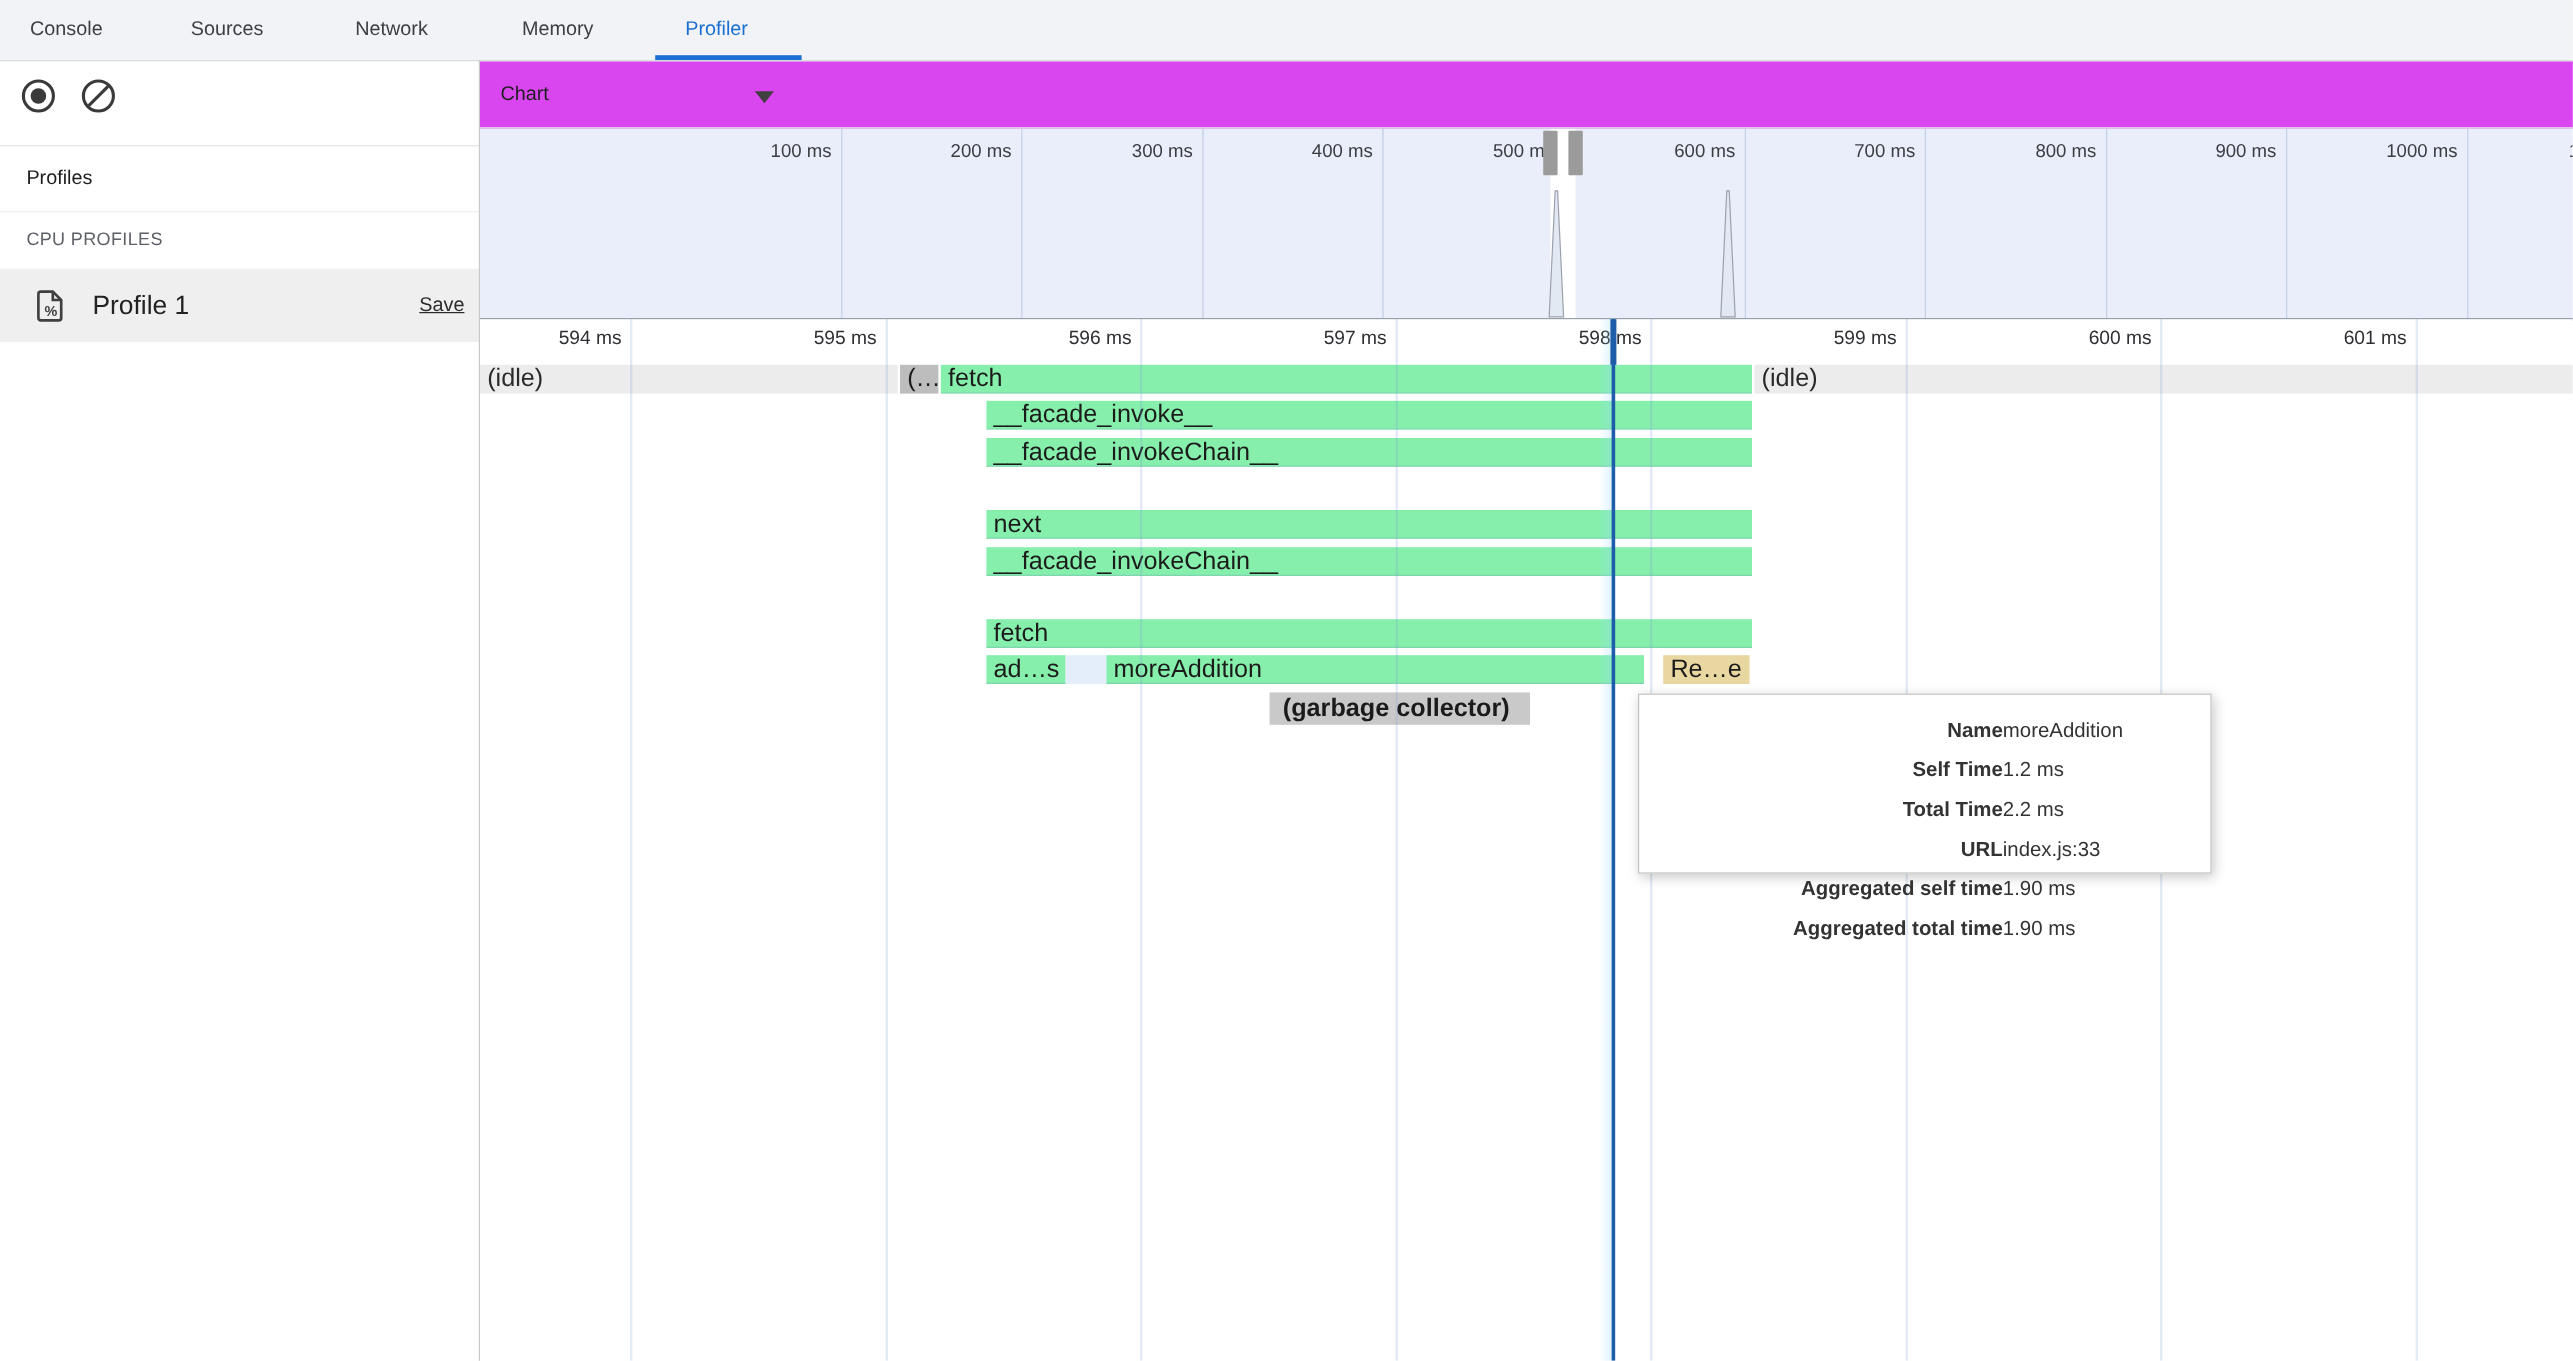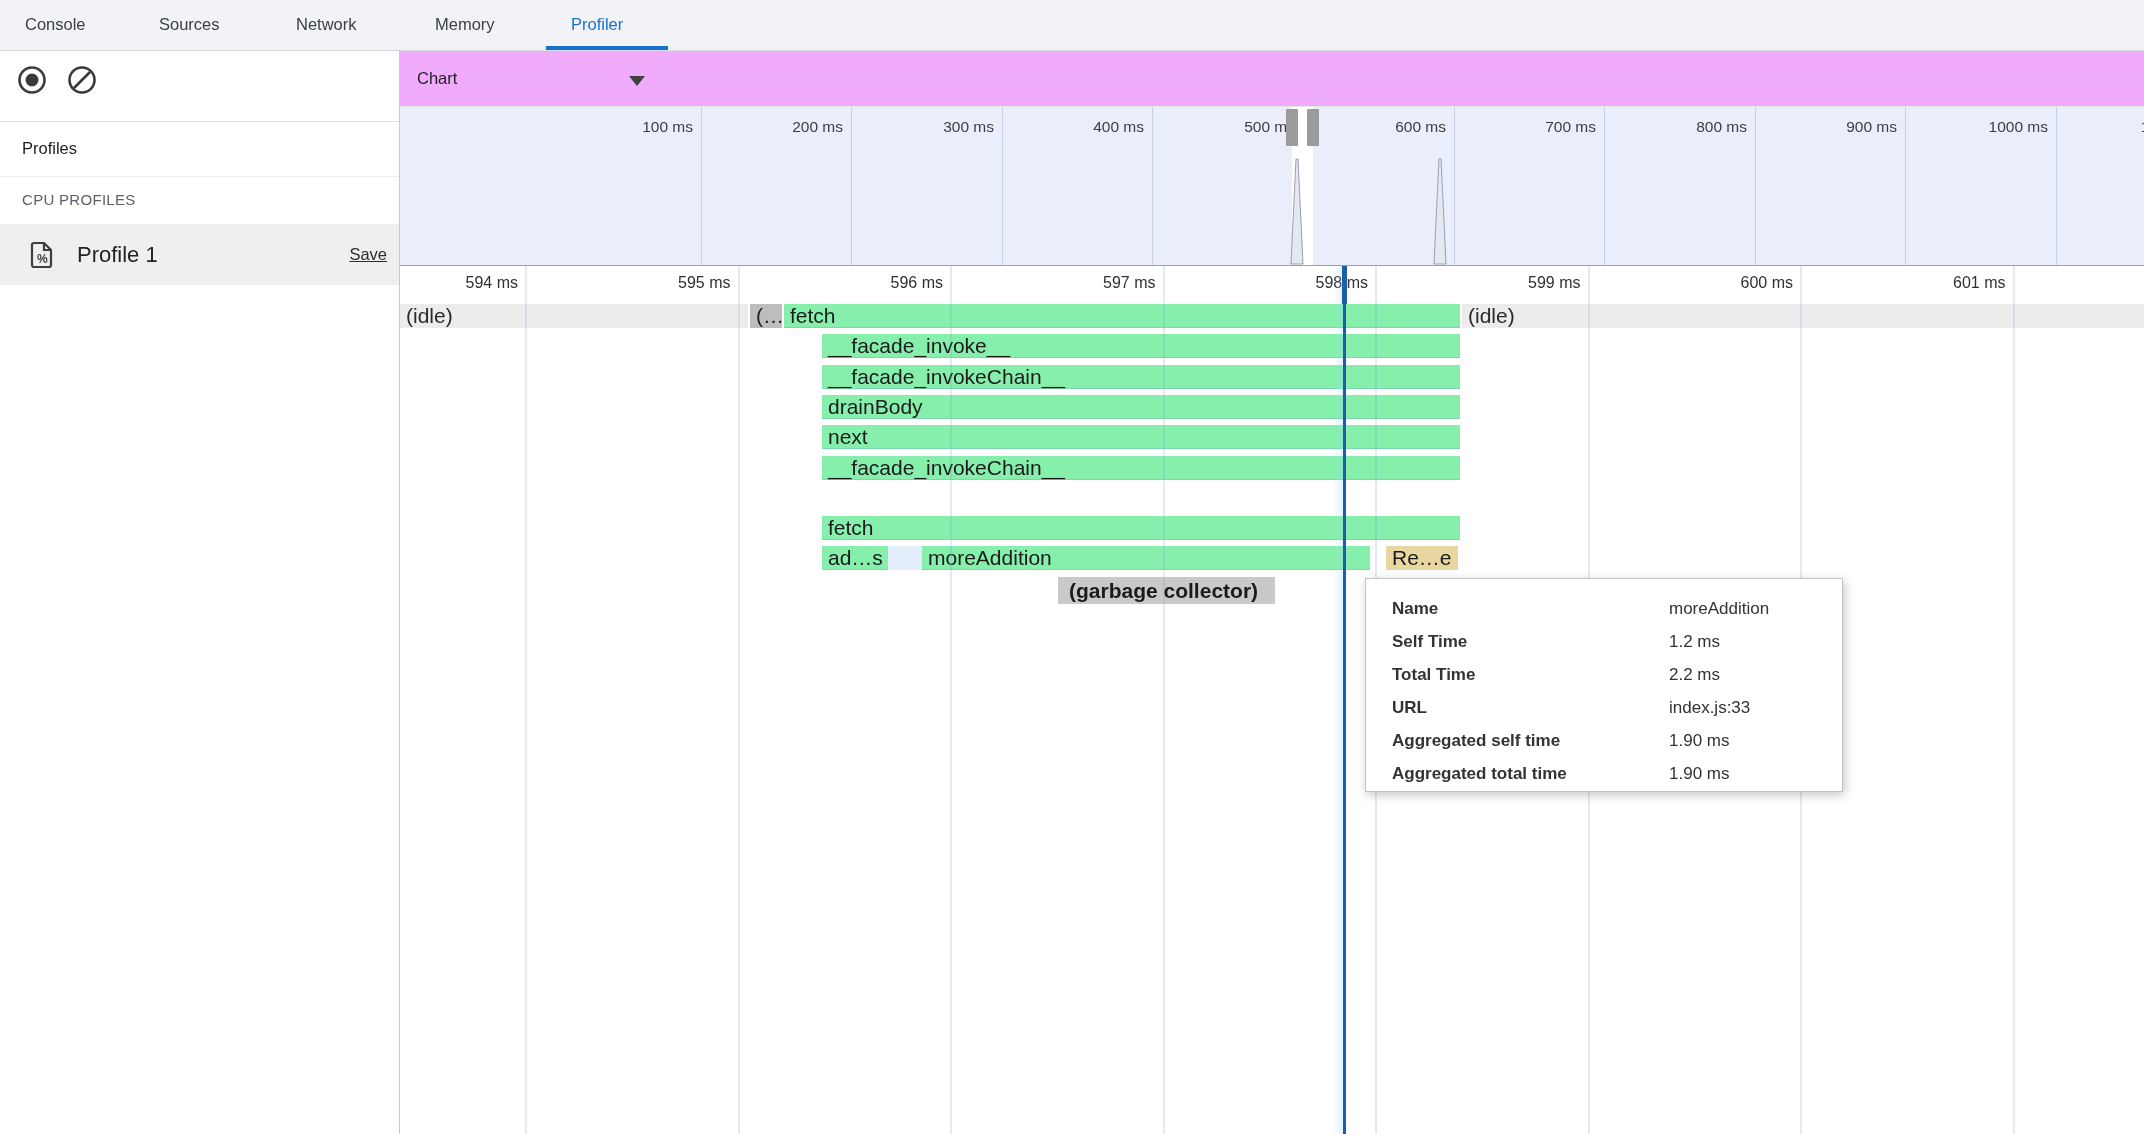--- a/index.html
+++ b/index.html
@@ -9,21 +9,21 @@
     -webkit-font-smoothing:antialiased;
   }
   
   .tabbar{position:absolute;left:0;top:0;width:2144px;height:50px;
     background:#f1f3f6;border-bottom:1px solid #d9dbe0;z-index:5;}
   .tab{position:absolute;top:0;height:49px;line-height:49px;font-size:16.5px;color:#3c4043;cursor:default;}
   .tab.active{color:#1a6fd2;}
   .tab-underline{position:absolute;top:46px;left:546px;width:122px;height:4px;background:#1a6fd2;}
   
   .left-toolbar{position:absolute;left:0;top:51px;width:399px;height:70px;background:#fff;border-bottom:1px solid #e2e2e2;z-index:4;}
-  .right-toolbar{position:absolute;left:400px;top:51px;width:1744px;height:55px;background:#f0abfc;border-bottom:1px solid #e4e4e4;z-index:4;}
+  .right-toolbar{position:absolute;left:400px;top:51px;width:1744px;height:55px;background:#d946ef;border-bottom:1px solid #e4e4e4;z-index:4;}
   .chart-select{position:absolute;left:17px;top:0;height:55px;line-height:55px;font-size:16.5px;color:#1f1f1f;}
   .chart-arrow{position:absolute;left:229px;top:25px;width:0;height:0;
     border-left:8px solid transparent;border-right:8px solid transparent;border-top:10px solid #404040;}
   .tool-icon{position:absolute;top:14px;}
   
   .sidebar{position:absolute;left:0;top:121px;width:399px;height:1013px;background:#fff;z-index:3;}
   .sidebar-divider{position:absolute;left:399px;top:50px;width:1px;height:1084px;background:#c9c9c9;z-index:6;}
   .profiles-row{position:absolute;left:0;top:0;width:399px;height:55px;border-bottom:1px solid #ededed;}
   .profiles-heading{position:absolute;left:22px;top:0;height:55px;line-height:55px;font-size:16.5px;color:#1d1d1d;}
   .cpu-heading{position:absolute;left:22px;top:56px;height:46px;line-height:46px;font-size:15px;color:#5d6167;letter-spacing:.3px;}
@@ -53,22 +53,22 @@
   .bar.program{background:#bdbdbd;}
   .bar.gap{background:#e4eefa;}
   .bar.hot{background:#e9d7a1;}
   .bar.gc{background:#c9c9c9;}
   
   .playhead{position:absolute;left:942px;top:160px;bottom:0;width:3px;background:#1e5ea8;z-index:3;}
   .playhead-cap{position:absolute;left:941px;top:160px;width:5px;height:38px;background:#1e5ea8;z-index:3;}
   .playhead-glow{position:absolute;left:932px;top:160px;bottom:0;width:10px;z-index:3;
     background:linear-gradient(to right, rgba(140,210,255,0), rgba(150,215,255,.30));}
   
-  .tooltip{position:absolute;left:965px;top:472px;width:478px;height:214px;background:#fff;
-    border:1px solid #c2c2c2;box-shadow:2px 3px 10px rgba(0,0,0,.22);z-index:10;box-sizing:border-box;padding-top:13px;}
+  .tooltip{position:absolute;left:965px;top:472px;width:478px;height:150px;background:#fff;
+    border:1px solid #c2c2c2;box-shadow:2px 3px 10px rgba(0,0,0,.22);z-index:10;box-sizing:border-box;padding-top:13px;text-align:right;}
   .tt-row{display:flex;align-items:center;height:33px;padding-left:26px;}
   .tt-label{width:277px;font-size:17px;font-weight:bold;color:#333;}
   .tt-value{font-size:17px;color:#333;}
 </style>
 </head>
 <body>
 
 <div class="tabbar">
   <div id="tabs">
       <div class="tab" style="left: 25px;">Console</div>
@@ -164,21 +164,20 @@
       <div class="gridline" style="left: 1400px;"></div>
       <div class="gridline" style="left: 1613px;"></div>
     </div>
   <div class="flame" id="flame">
       <div class="bar idle" style="left: 0px; width: 348px; top: 0px;">(idle)</div>
       <div class="bar program" style="left: 350px; width: 32px; top: 0px;">(…</div>
       <div class="bar call" style="left: 384px; width: 676px; top: 0px;">fetch</div>
       <div class="bar idle" style="left: 1062px; width: 682px; top: 0px;">(idle)</div>
       <div class="bar call" style="left: 422px; width: 638px; top: 30px;">__facade_invoke__</div>
       <div class="bar call" style="left: 422px; width: 638px; top: 61px;">__facade_invokeChain__</div>
-      <div class="bar call" style="left: 422px; width: 638px; top: 91px;">drainBody</div>
       <div class="bar call" style="left: 422px; width: 638px; top: 121px;">next</div>
       <div class="bar call" style="left: 422px; width: 638px; top: 152px;">__facade_invokeChain__</div>
       <div class="bar call" style="left: 422px; width: 638px; top: 212px;">fetch</div>
       <div class="bar call" style="left: 422px; width: 66px; top: 242px;">ad…s</div>
       <div class="bar gap" style="left: 488px; width: 34px; top: 242px;"></div>
       <div class="bar call" style="left: 522px; width: 448px; top: 242px;">moreAddition</div>
       <div class="bar hot" style="left: 986px; width: 72px; top: 242px;">Re…e</div>
       <div class="bar gc" style="left: 658px; width: 217px; top: 273px; height: 27px; line-height: 27px; padding-left: 11px; font-weight: bold;">(garbage collector)</div>
     </div>
   <div class="playhead-glow" style="left: 933px;"></div>

